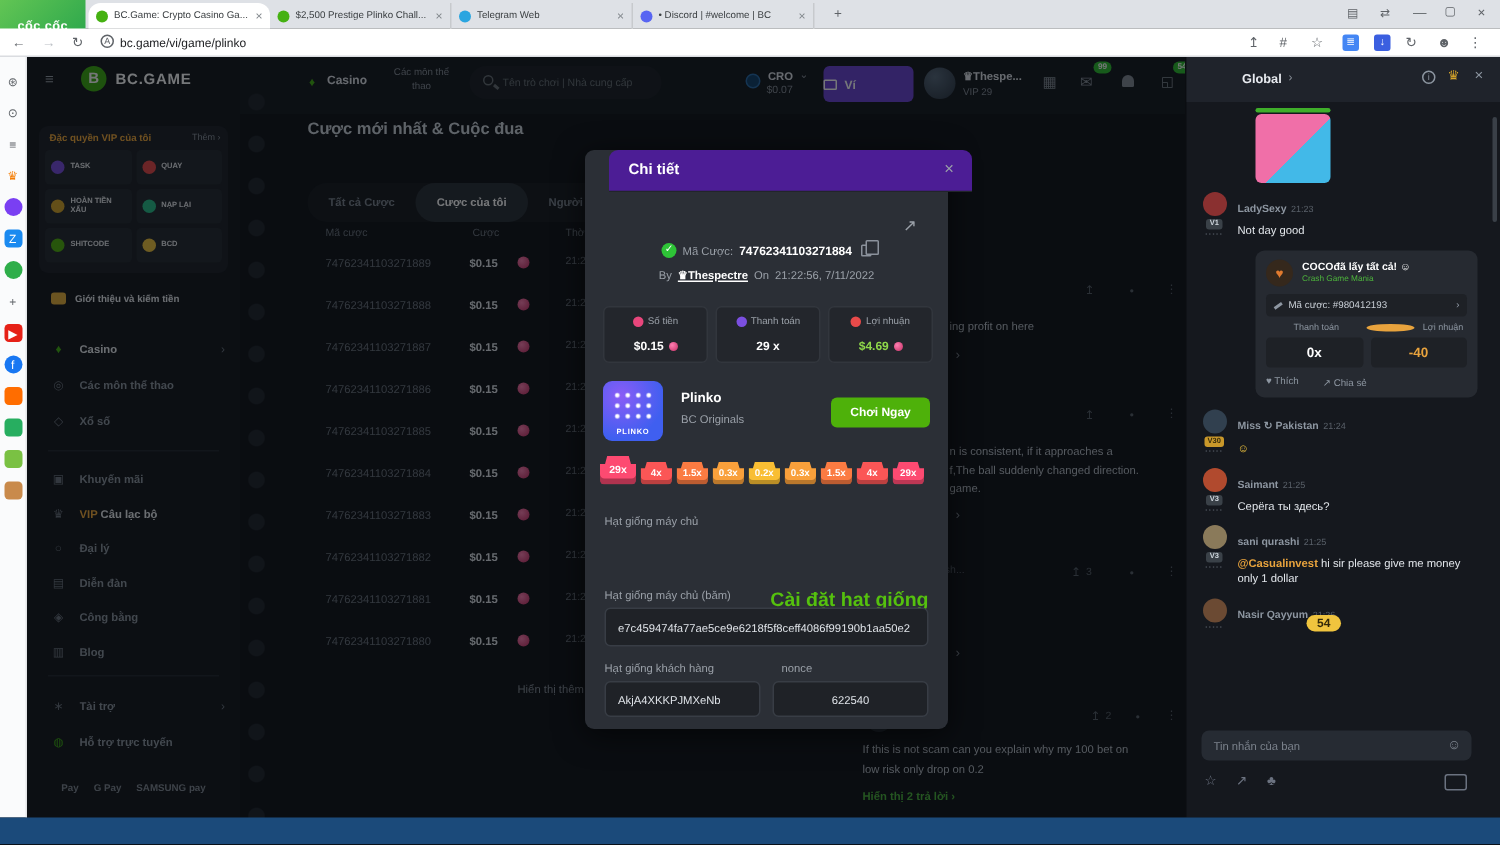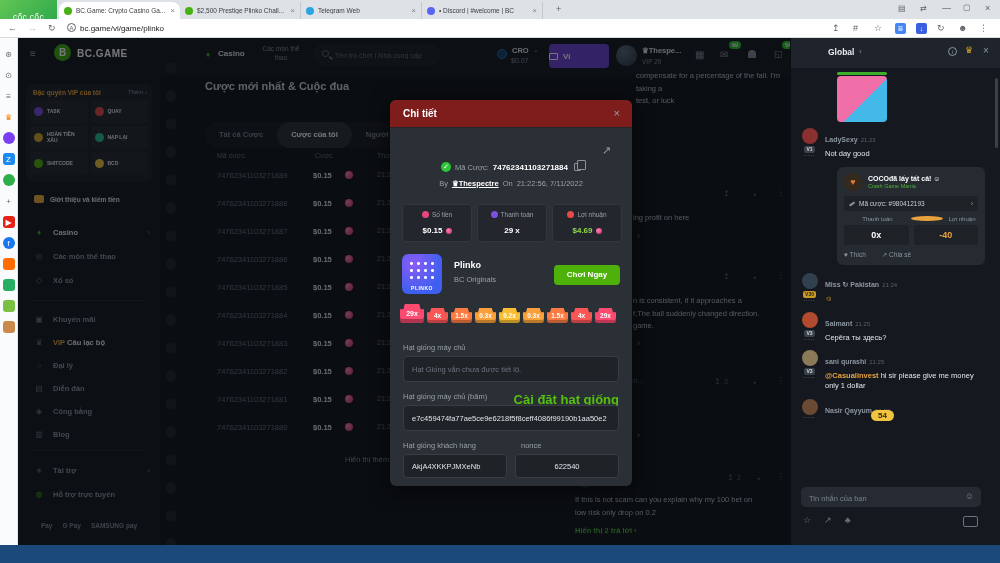--- a/index.html
+++ b/index.html
@@ -1,20 +1,20 @@
 <!DOCTYPE html>
 <html><head>
 <meta charset="utf-8">
 <style>
 *{margin:0;padding:0;box-sizing:border-box}
 body{font-family:"Liberation Sans",sans-serif;background:#000}
 #screen{position:relative;width:1000px;height:563px;overflow:hidden;background:#101318;font-family:"Liberation Sans",sans-serif}
 
 .tabstrip{position:absolute;left:0;top:0;width:1000px;height:19px;background:#dee1e6;z-index:30}
-.brand{position:absolute;left:0;top:0;width:57px;height:33px;background:linear-gradient(135deg,#62c554,#27a44b);color:#fff;font-weight:normal;font-size:8.5px;display:flex;align-items:center;justify-content:center;letter-spacing:.3px}
+.brand{position:absolute;left:0;top:0;width:57px;height:33px;background:linear-gradient(135deg,#62c554,#27a44b);color:#fff;font-weight:bold;font-size:8.5px;display:flex;align-items:center;justify-content:center;letter-spacing:.3px}
 .tabs{position:absolute;left:59px;top:0;height:19px;display:flex}
 .btab{width:121px;height:17px;margin-top:2px;display:flex;align-items:center;padding:0 5px;border-right:1px solid #c7cacd}
 .btab.active{background:#fff;border-radius:8px 8px 0 0;border-right:none}
 .fav{width:8px;height:8px;border-radius:50%;margin-right:4px;flex:none}
 .btab .t{font-size:6.5px;color:#3c4043;white-space:nowrap;overflow:hidden;text-overflow:ellipsis;flex:1}
 .btab .x{font-size:8px;color:#80868b;margin-left:3px}
 .chromeglyph{position:absolute;font-size:9px;color:#5f6368}
 .toolbar{position:absolute;left:0;top:19px;width:1000px;height:19px;background:#fff;border-bottom:1px solid #dadce0;z-index:30}
 .urltext{position:absolute;left:80px;top:5px;font-size:8px;color:#202124}
 .siteicon{position:absolute;left:67px;top:4px;width:9px;height:9px;border:1px solid #5f6368;border-radius:50%;color:#5f6368;font-size:6px;line-height:8px;text-align:center}
@@ -82,21 +82,21 @@
 .showmore{position:absolute;left:345px;top:455px;font-size:7.5px;color:#868d96;z-index:1}
 .cmt{position:absolute;z-index:1;font-size:7.5px;line-height:12.5px;color:#b9bfc7}
 .cact{position:absolute;z-index:1;font-size:8px;color:#596069}
 .cexp{position:absolute;z-index:1;font-size:9px;color:#7d848e}
 .creplies{position:absolute;left:575px;top:526px;font-size:7.5px;font-weight:bold;color:#4db33c;z-index:1}
 .cavatar{position:absolute;left:577px;top:470px;width:18px;height:18px;border-radius:50%;background:#2c333c;z-index:1}
 
 .overlay{position:absolute;left:18px;top:38px;width:772px;height:507px;background:rgba(4,7,11,.55);z-index:5}
 
 .modal{position:absolute;left:390px;top:100px;width:242px;height:386px;background:#2b2f36;border-radius:6px;z-index:8;box-shadow:0 4px 20px rgba(0,0,0,.6)}
-.mhead{position:absolute;left:0;top:0;width:242px;height:28px;background:#7f1d1d;border-radius:6px 6px 0 0;border-bottom:1px solid #22252b}
+.mhead{position:absolute;left:16px;top:0;width:242px;height:28px;background:#4c1d95;border-radius:6px 6px 0 0;border-bottom:1px solid #22252b}
 .mtitle{position:absolute;left:13px;top:8px;font-size:10px;font-weight:bold;color:#fff}
 .mclose{position:absolute;right:12px;top:7px;font-size:11px;color:#9aa0a8}
 .mshare{position:absolute;left:212px;top:44px;font-size:11px;color:#9aa0a8}
 .midrow{position:absolute;left:0;top:62px;width:242px;display:flex;align-items:center;justify-content:center;gap:4px}
 .okc{width:10px;height:10px;border-radius:50%;background:#2ec437;color:#fff;font-size:7px;line-height:10px;text-align:center}
 .midlbl{font-size:7.5px;color:#9aa0a8}
 .midval{font-size:8px;font-weight:bold;color:#fff}
 .copyic{width:7px;height:8px;border:1px solid #8b929c;border-radius:1px;position:relative;margin-left:2px}
 .copyic::before{content:"";position:absolute;left:2px;top:-4px;width:7px;height:8px;border:1px solid #8b929c;border-radius:1px;background:#2b2f36}
 .byrow{position:absolute;left:0;top:79px;width:242px;display:flex;align-items:center;justify-content:center;gap:4px;font-size:7.5px;color:#9aa0a8}
@@ -490,21 +490,20 @@
 
       <div class="brow">
         <span class="bid">74762341103271880</span>
         <span class="bamt">$0.15</span>
         <span class="bcoin"></span>
         <span class="btime">21:22</span>
       </div>
     </div>
   <span class="showmore">Hiển thị thêm</span>
 
-  <div class="cmt" style="left:636px;top:70px;width:156px"><span>compensate for a percentage of the fall. I'm taking a</span><br><span>test, or luck</span></div>
   <span class="cact" style="left:723px;top:189px">↥</span>
   <span class="cact" style="left:753px;top:191px;font-size:5px">●</span>
   <span class="cact" style="left:777px;top:188px">⋮</span>
   <div class="cmt" style="left:633px;top:212px;width:156px">ing profit on here</div>
   <span class="cexp" style="left:637px;top:231px">›</span>
   <span class="cact" style="left:723px;top:272px">↥</span>
   <span class="cact" style="left:753px;top:274px;font-size:5px">●</span>
   <span class="cact" style="left:777px;top:271px">⋮</span>
   <div class="cmt" style="left:633px;top:295px;width:160px"><span>n is consistent, if it approaches a</span><br><span>f,The ball suddenly changed direction.</span><br><span>game.</span></div>
   <span class="cexp" style="left:637px;top:338px">›</span>
@@ -598,21 +597,20 @@
 
         <div class="chip" style="background: rgb(249, 160, 59);">0.3x</div>
 
         <div class="chip" style="background: rgb(251, 123, 66);">1.5x</div>
 
         <div class="chip" style="background: rgb(251, 86, 86);">4x</div>
 
         <div class="chip" style="background: rgb(253, 74, 113);">29x</div>
       </div>
     <span class="mlabel" style="left:13px;top:243px">Hạt giống máy chủ</span>
-    <div class="mbox" style="left:13px;top:256px;width:216px;height:26px;color:#6d747e">Hạt Giống vẫn chưa được tiết lộ.</div>
     <span class="mlabel" style="left:13px;top:292px">Hạt giống máy chủ (băm)</span>
     <span class="setseed">Cài đặt hạt giống</span>
     <div class="mbox" style="left:13px;top:305px;width:216px;height:26px;color:#dfe3e8">e7c459474fa77ae5ce9e6218f5f8ceff4086f99190b1aa50e2</div>
     <span class="mlabel" style="left:13px;top:341px">Hạt giống khách hàng</span>
     <span class="mlabel" style="left:131px;top:341px">nonce</span>
     <div class="mbox" style="left:13px;top:354px;width:104px;height:24px;color:#dfe3e8">AkjA4XKKPJMXeNb</div>
     <div class="mbox" style="left:125px;top:354px;width:104px;height:24px;color:#dfe3e8;justify-content:center">622540</div>
   </div>
 
   <div class="chat">

